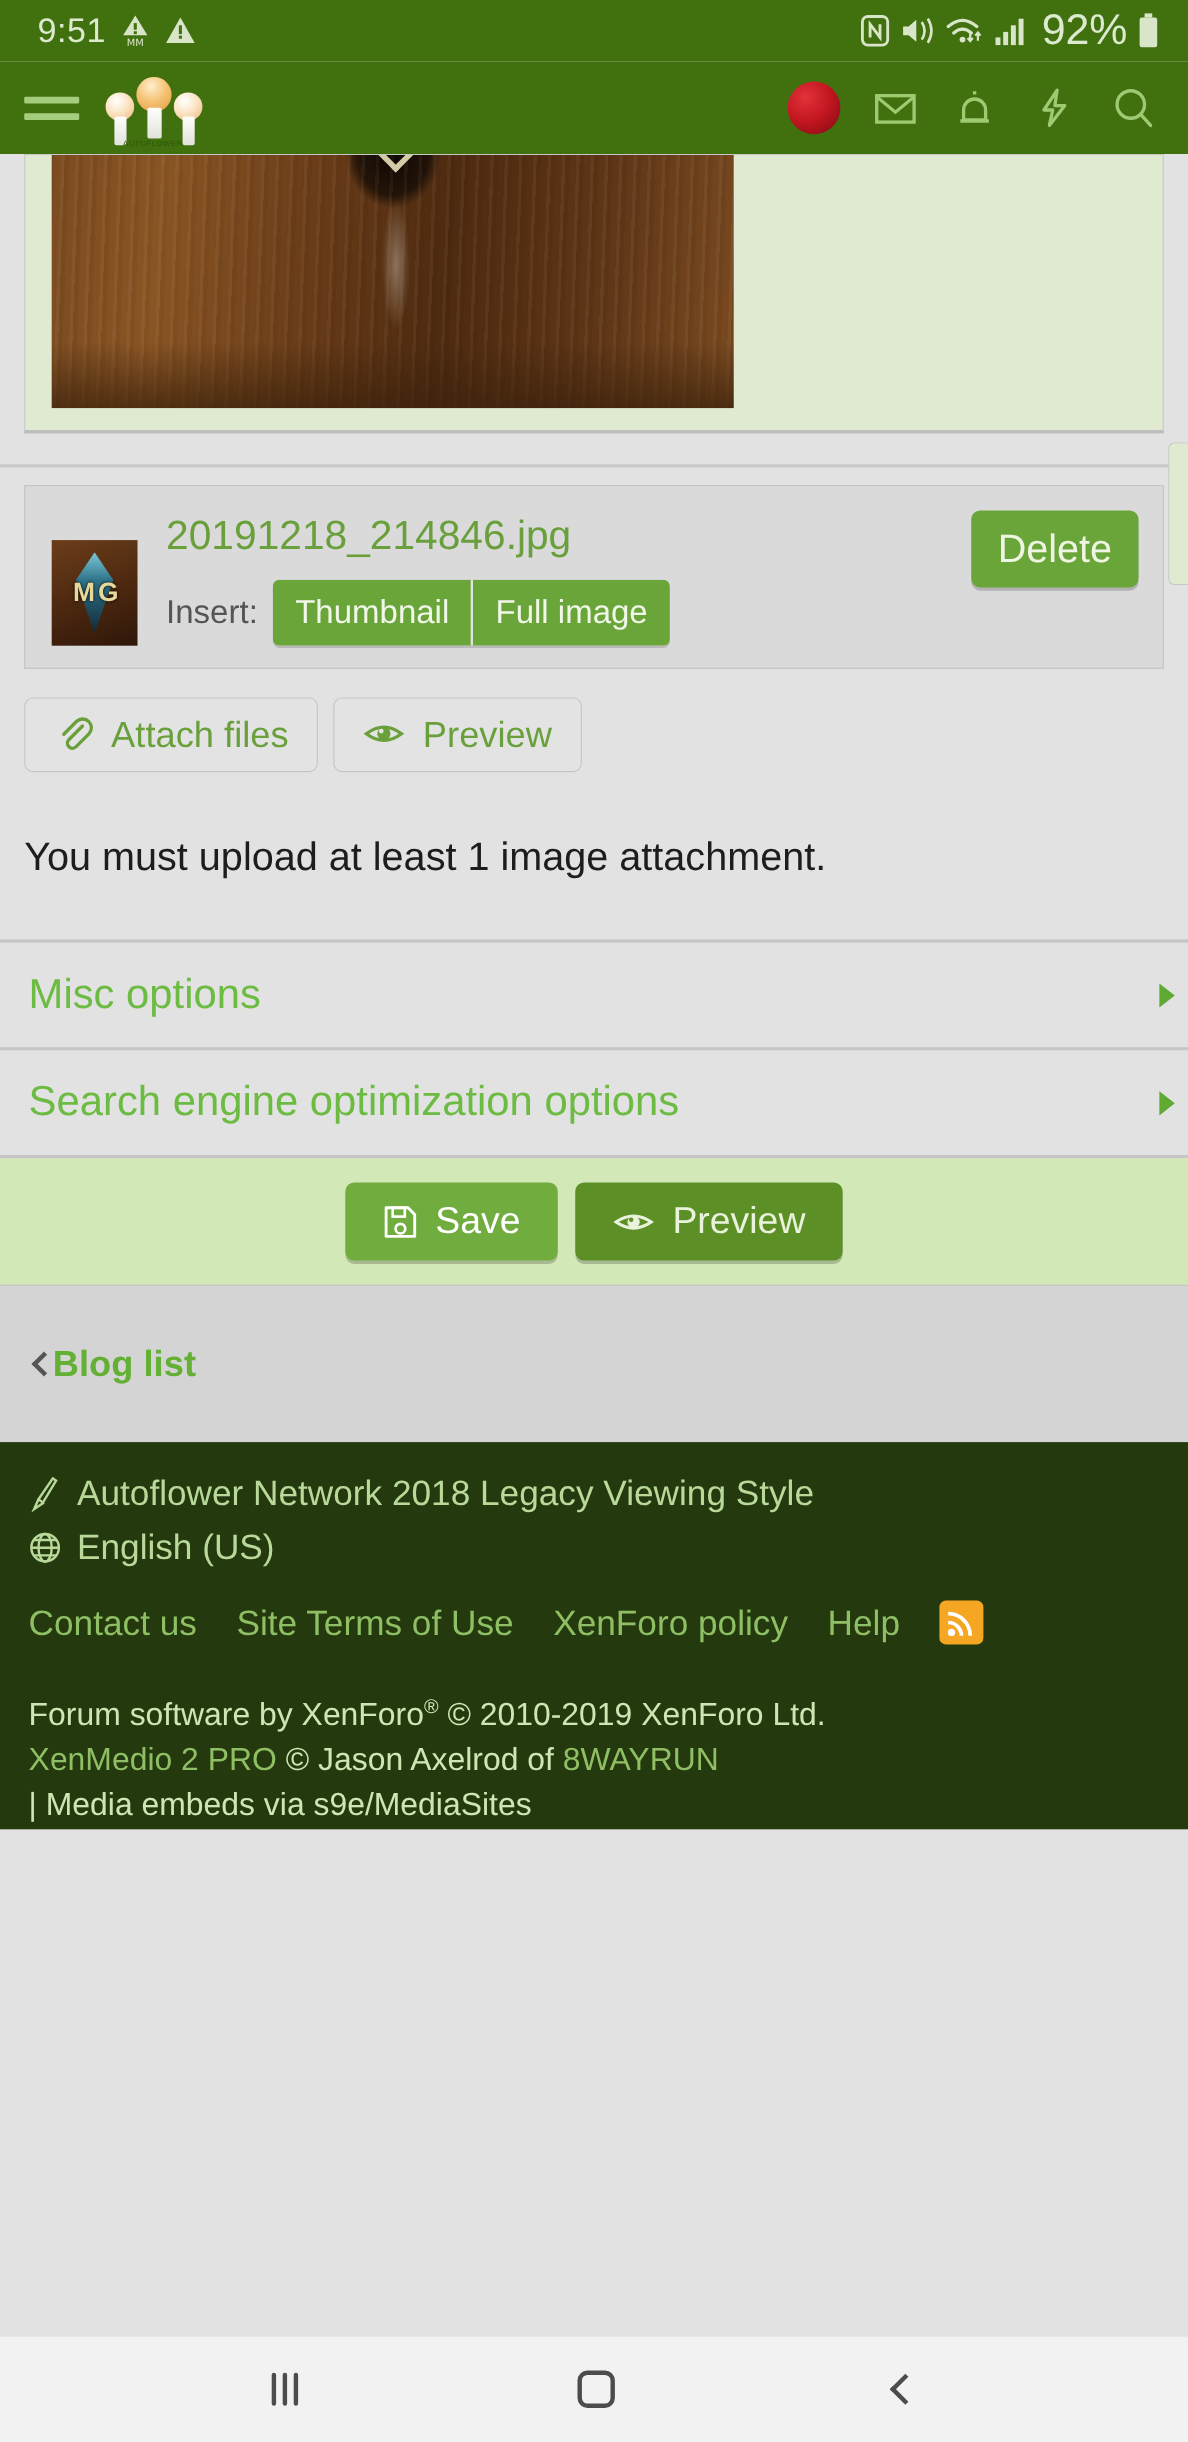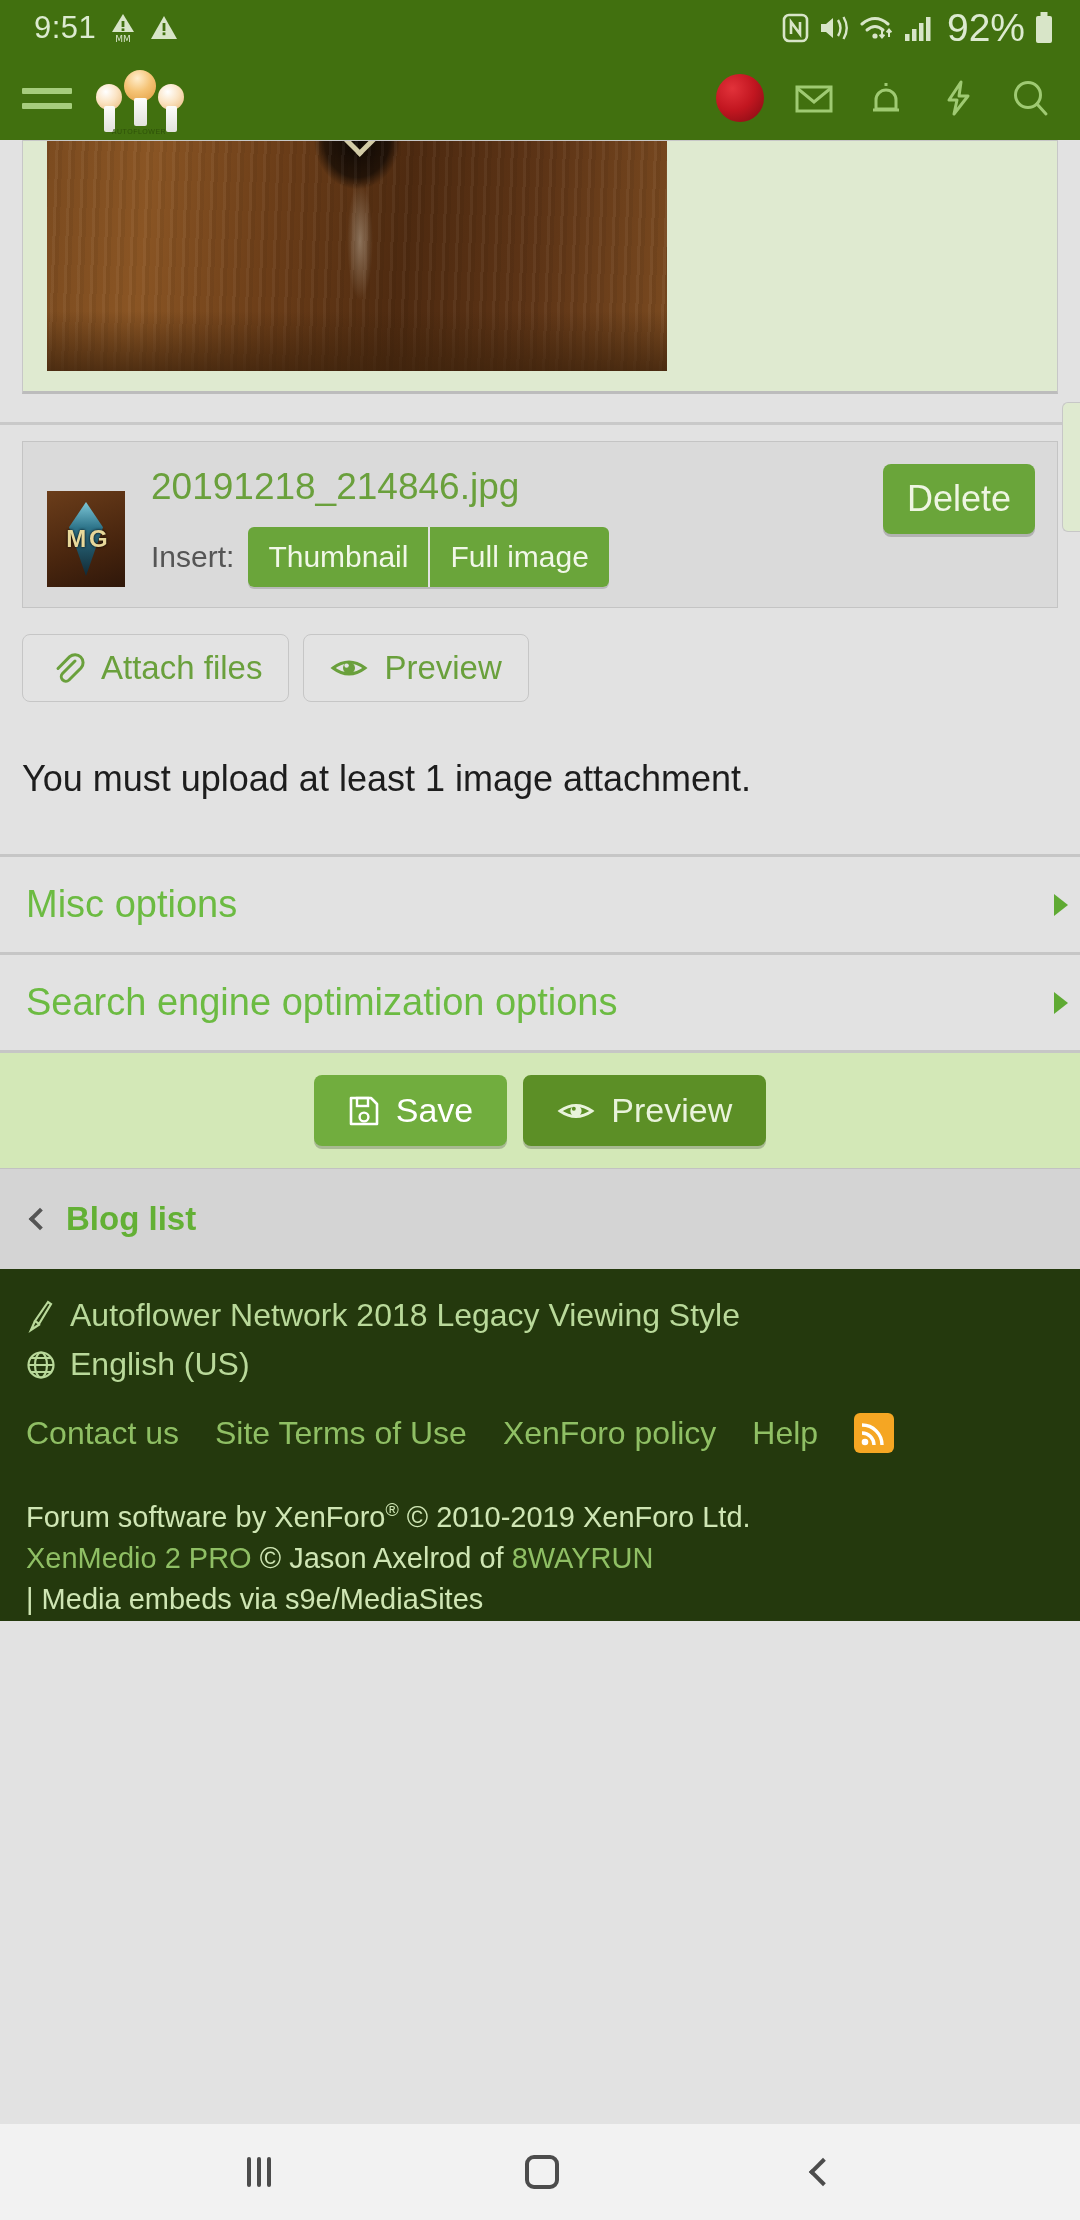--- a/index.html
+++ b/index.html
@@ -116,21 +116,21 @@
     position: absolute; right: 22px; top: 22px;
     background: #6aa53a; color: #eef5e2; border: none; border-radius: 8px;
     font-size: 36px; padding: 14px 24px; font-family: inherit; cursor: pointer;
     box-shadow: 0 3px 0 rgba(0,0,0,.18);
   }
 
   
   .tool-row { display: flex; gap: 14px; padding: 26px 22px 0; }
   .tool-btn {
     background: #e3e3e3; border: 1px solid #c6c6c6; border-radius: 8px;
-    display: flex; align-items: center; gap: 16px;
+    display: flex; align-items: flex-start; gap: 16px;
     padding: 14px 26px; color: #6aa03c; font-size: 33px; font-family: inherit; cursor: pointer;
   }
 
   .notice { padding: 56px 22px 0; font-size: 36px; color: #1d1d1d; }
 
   
   .opt-list { margin-top: 54px; }
   .opt-row {
     border-top: 3px solid #c6c6c6; border-bottom: 3px solid #c6c6c6;
     background: #e2e2e2; padding: 26px 12px 26px 26px;
@@ -149,22 +149,22 @@
   .sub-btn {
     display: flex; align-items: center; gap: 16px; border: none; border-radius: 8px;
     font-size: 34px; padding: 16px 34px; color: #fff; font-family: inherit; cursor: pointer;
     box-shadow: 0 3px 0 rgba(0,0,0,.2);
   }
   .sub-save { background: #71ad3e; }
   .sub-prev { background: #5c8f26; color: #e9f3db; }
 
   
   .bloglist {
-    background: #d4d4d4; padding: 34px 26px; display: flex; align-items: center; gap: 18px;
-    height: 100px; cursor: pointer;
+    background: #d4d4d4; padding: 34px 26px; display: flex; align-items: center; 
+    height: 142px; cursor: pointer;
   }
   .back-chev { width: 16px; height: 16px; border-left: 4px solid #555; border-bottom: 4px solid #555;
     transform: rotate(45deg); margin-left: 6px; }
   .bloglist-label { color: #63b035; font-size: 33px; font-weight: bold; }
 
   
   .footer { background: #24390d; flex: 1; padding: 28px 26px 0; color: #b9d99a; }
   .f-row { display: flex; align-items: center; gap: 14px; margin-bottom: 12px; font-size: 32px; }
   .f-row .lbl { color: #b9d99a; }
   .f-links { display: flex; align-items: center; gap: 36px; margin-top: 30px; }

